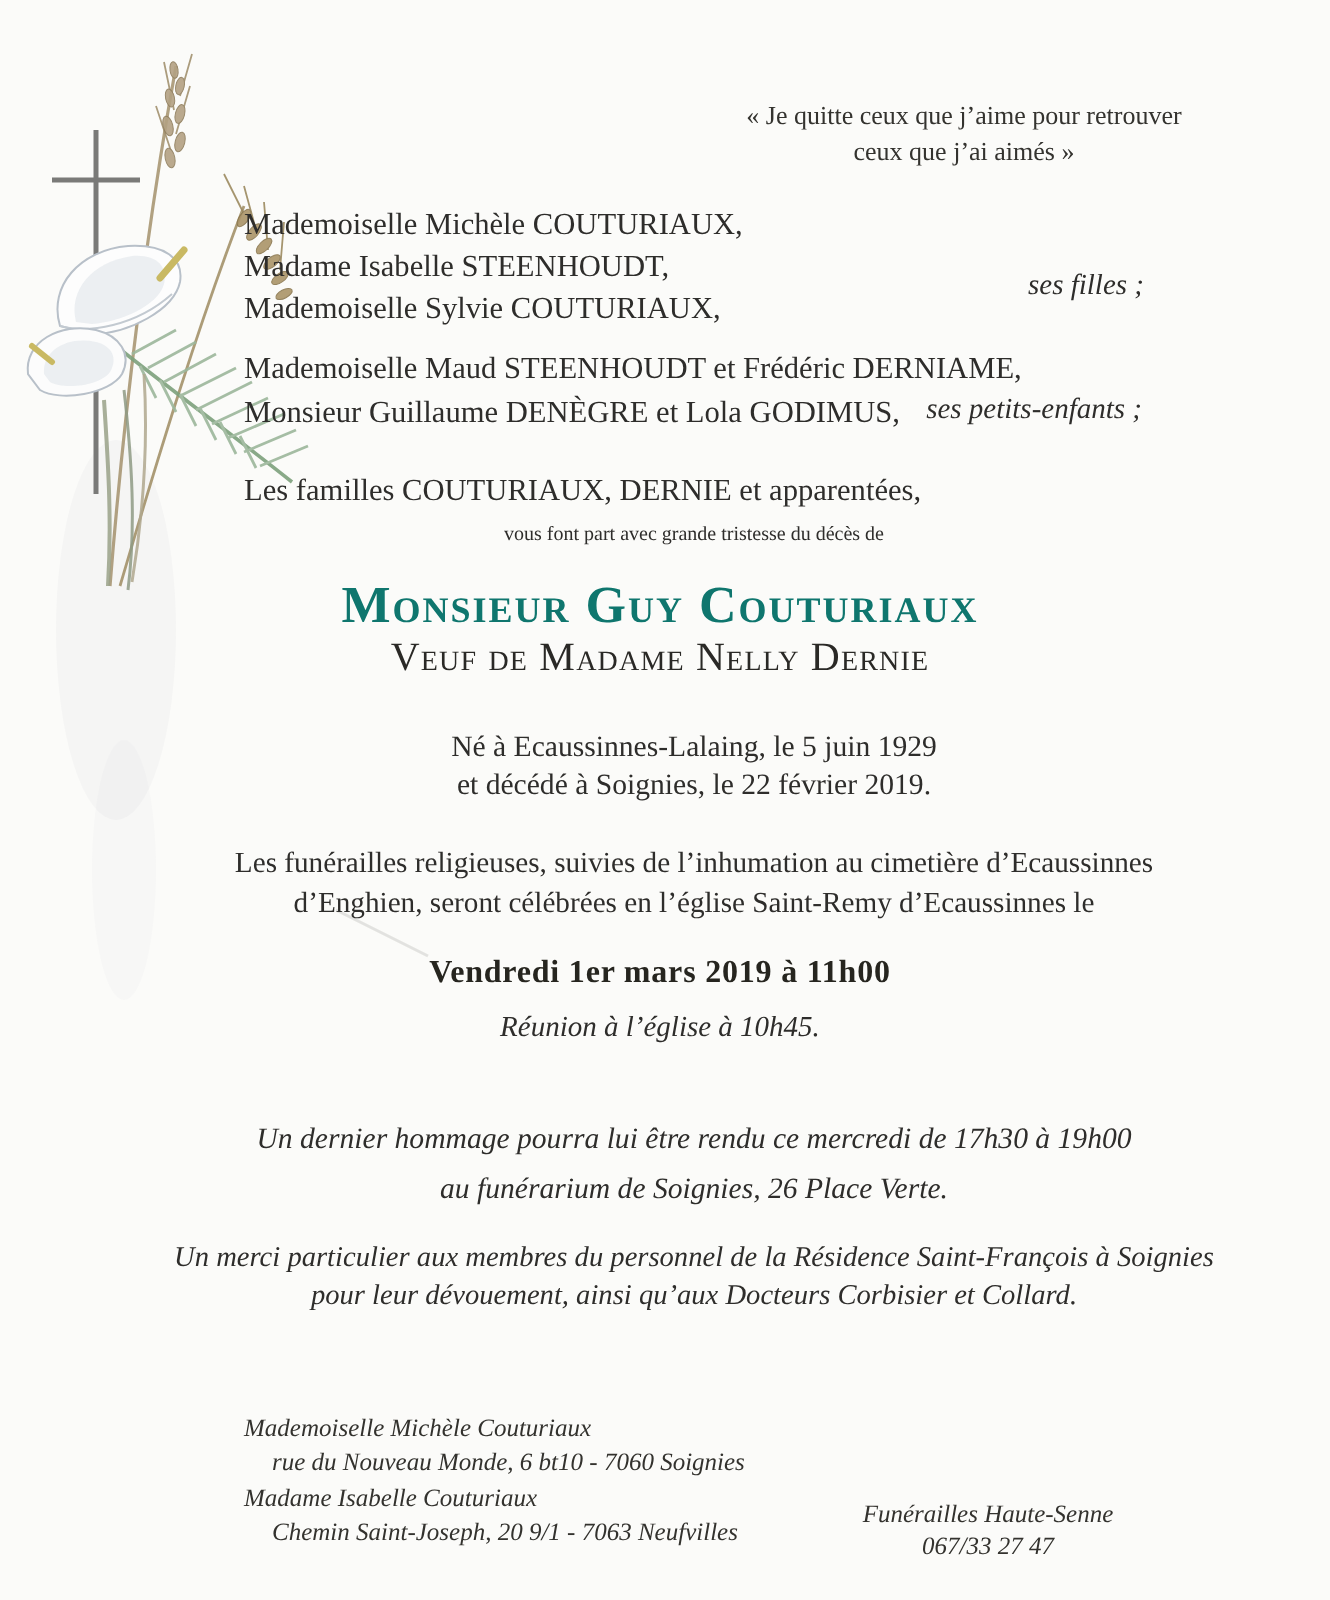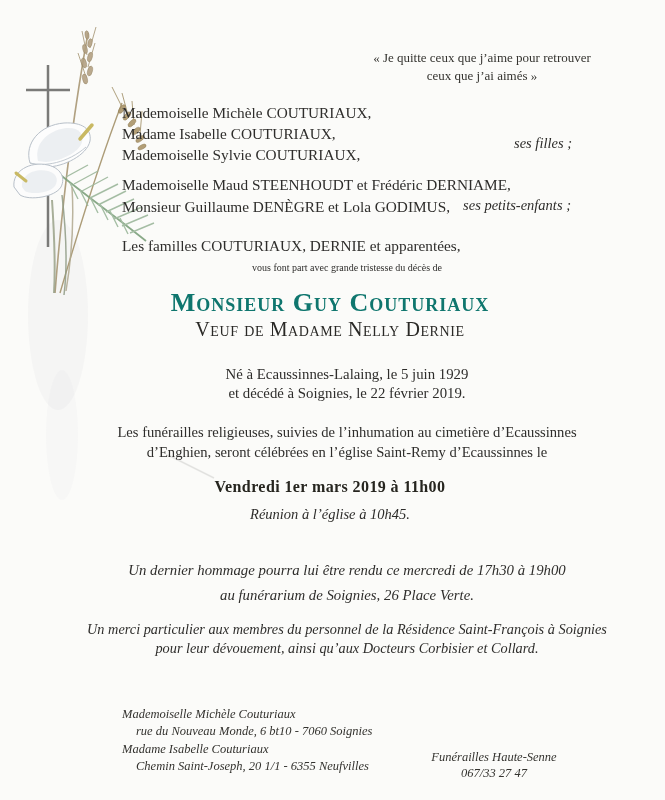--- a/index.html
+++ b/index.html
@@ -132,21 +132,21 @@
     </g>
   </svg>
 
   <div class="blk quote">
     <div class="line">« Je quitte ceux que j’aime pour retrouver</div>
     <div class="line">ceux que j’ai aimés »</div>
   </div>
 
   <div class="blk daughters">
     <div class="line">Mademoiselle Michèle COUTURIAUX,</div>
-    <div class="line">Madame Isabelle COUTURIAUX,</div>
+    <div class="line">Madame Isabelle STEENHOUDT,</div>
     <div class="line">Mademoiselle Sylvie COUTURIAUX,</div>
   </div>
   <div class="blk relation rel-filles">ses filles ;</div>
 
   <div class="blk grandchildren">
     <div class="line">Mademoiselle Maud STEENHOUDT et Frédéric DERNIAME,</div>
     <div class="line">Monsieur Guillaume DENÈGRE et Lola GODIMUS,</div>
   </div>
   <div class="blk relation rel-petits">ses petits-enfants ;</div>
 
@@ -179,21 +179,21 @@
     <div class="line">pour leur dévouement, ainsi qu’aux Docteurs Corbisier et Collard.</div>
   </div>
 
   <div class="blk contacts">
     <div class="contact">
       <div class="line">Mademoiselle Michèle Couturiaux</div>
       <div class="line contact-address">rue du Nouveau Monde, 6 bt10 - 7060 Soignies</div>
     </div>
     <div class="contact contact-2">
       <div class="line">Madame Isabelle Couturiaux</div>
-      <div class="line contact-address">Chemin Saint-Joseph, 20 1/1 - 6355 Neufvilles</div>
+      <div class="line contact-address">Chemin Saint-Joseph, 20 9/1 - 7063 Neufvilles</div>
     </div>
   </div>
 
   <div class="blk funeral-home">
     <div class="line">Funérailles Haute-Senne</div>
     <div class="line">067/33 27 47</div>
   </div>
 
 </div>
 

